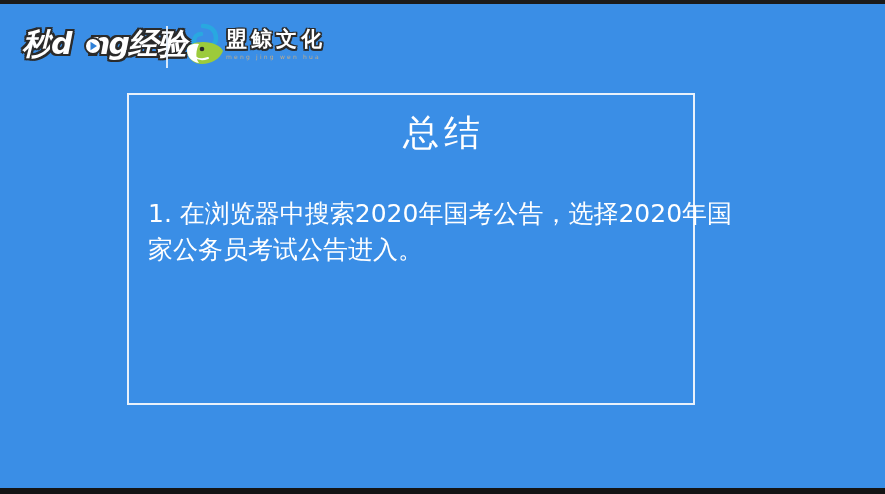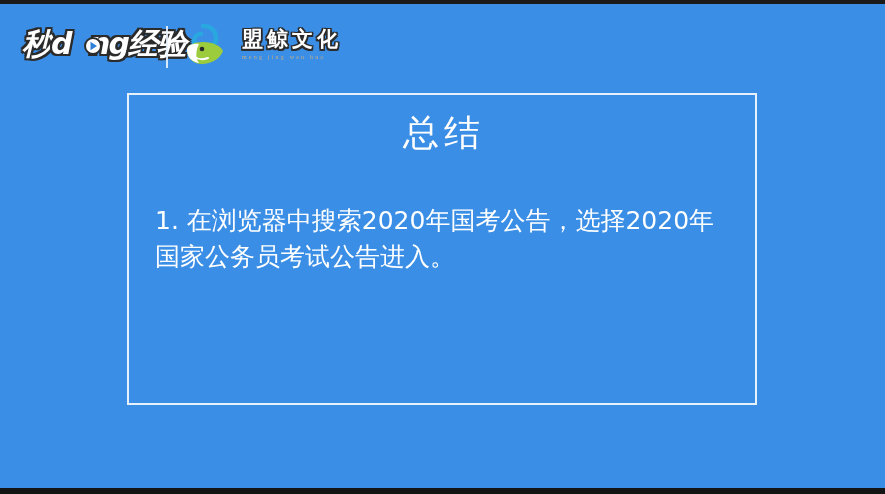--- a/index.html
+++ b/index.html
@@ -86,25 +86,24 @@
     opacity: 0.9;
   }
   .brand-right {
     position: absolute;
     left: 180px; top: 16px;
     display: flex;
     align-items: center;
   }
   .whale-icon { width: 46px; height: 48px; display:block; }
   .mj-text-wrap {
-    margin-left: 16px;
+    margin-left: 0;
     display: flex;
     flex-direction: column;
     justify-content: center;
-    font-family: Liberation Serif, serif;
   }
   .mj-cn {
     font-size: 21px;
     line-height: 1.05;
     color: #ffffff;
     font-weight: bold;
     letter-spacing: 4px;
     text-shadow:
       -1.5px 0 0 #2b2b2b, 1.5px 0 0 #2b2b2b,
       0 -1.5px 0 #2b2b2b, 0 1.5px 0 #2b2b2b,
@@ -119,21 +118,21 @@
     color: #d9b27a;
     opacity: 0.85;
     white-space: nowrap;
   }
 
   
   .card {
     position: absolute;
     left: 127px;
     top: 93px;
-    width: 630px;
+    width: 568px;
     height: 312px;
     border: 2px solid #e8f1fb;
     box-sizing: border-box;
   }
   .card-title {
     position: absolute;
     left: 0;
     top: 18px;
     width: 630px;
     text-align: center;
@@ -147,21 +146,21 @@
     position: absolute;
     left: 18px;
     top: 100px;
     width: 600px;
     color: #ffffff;
     font-size: 25px;
     line-height: 1.42;
     font-family: "DejaVu Sans", sans-serif;
   }
   .card-body p {
-    margin: 8px;
+    margin: 1px;
     text-indent: 0;
   }
 </style>
 </head>
 <body>
 
 <div id="slide">
 
   <div class="top-strip"></div>
 

